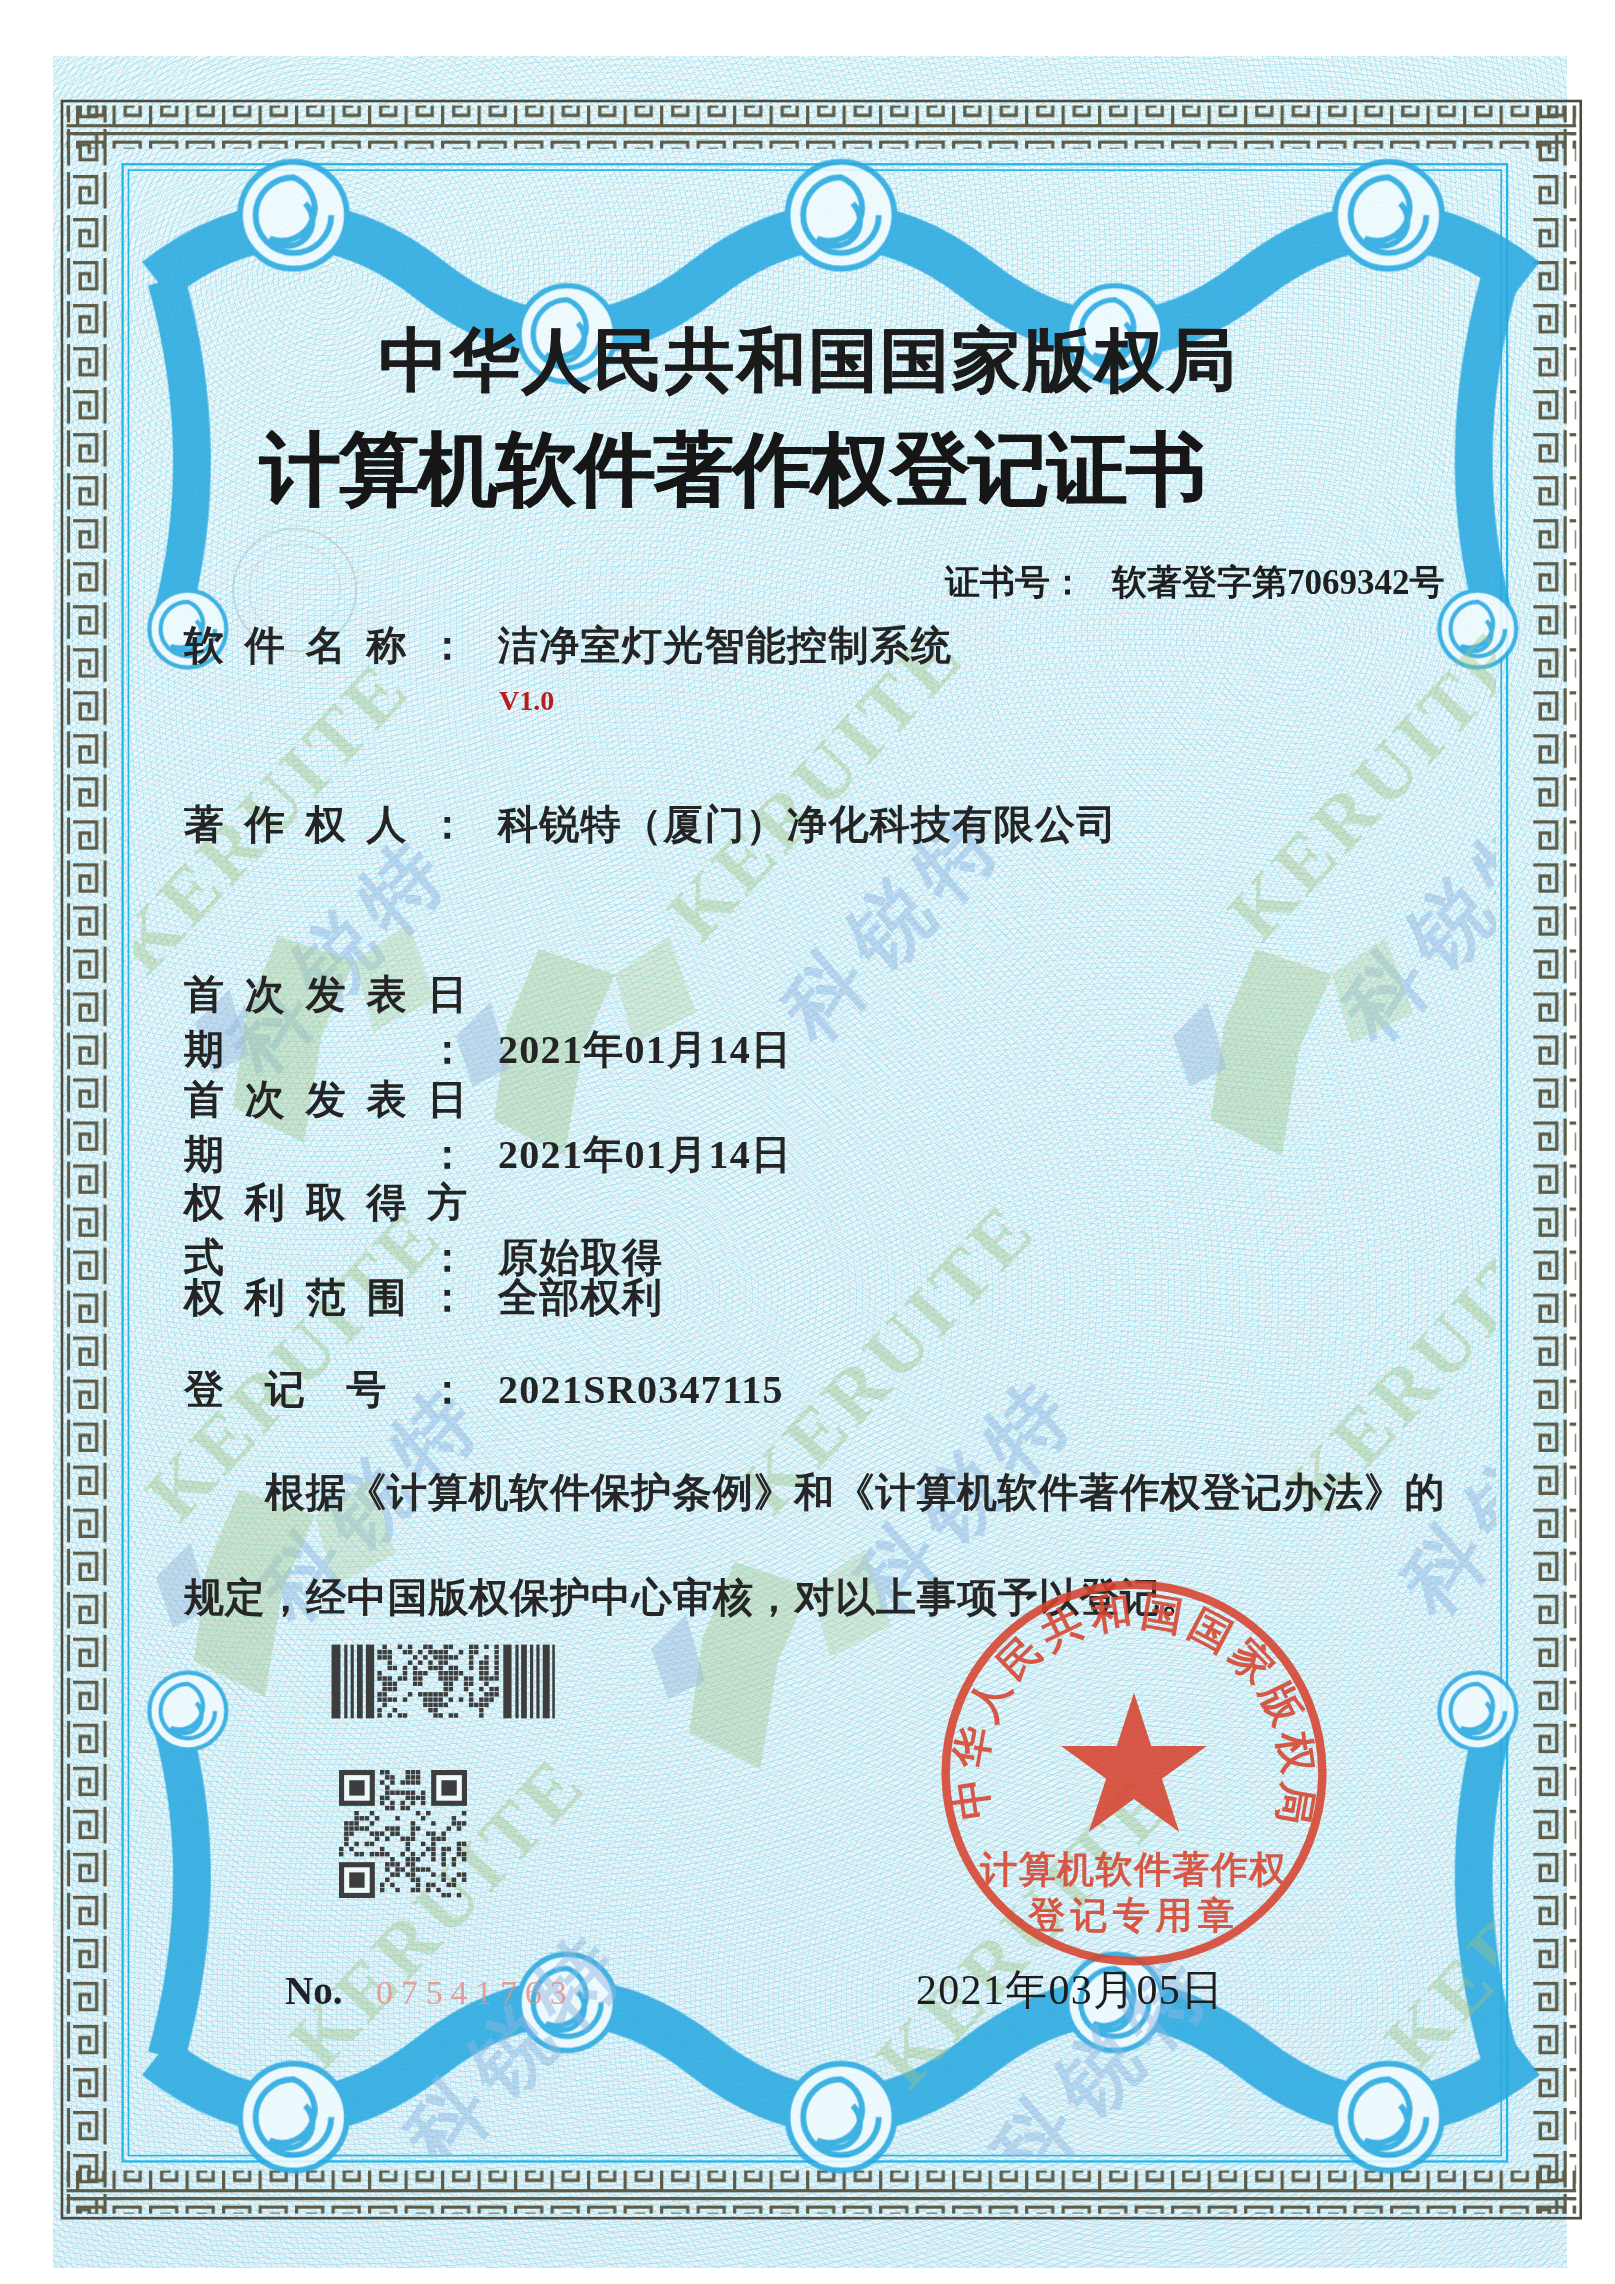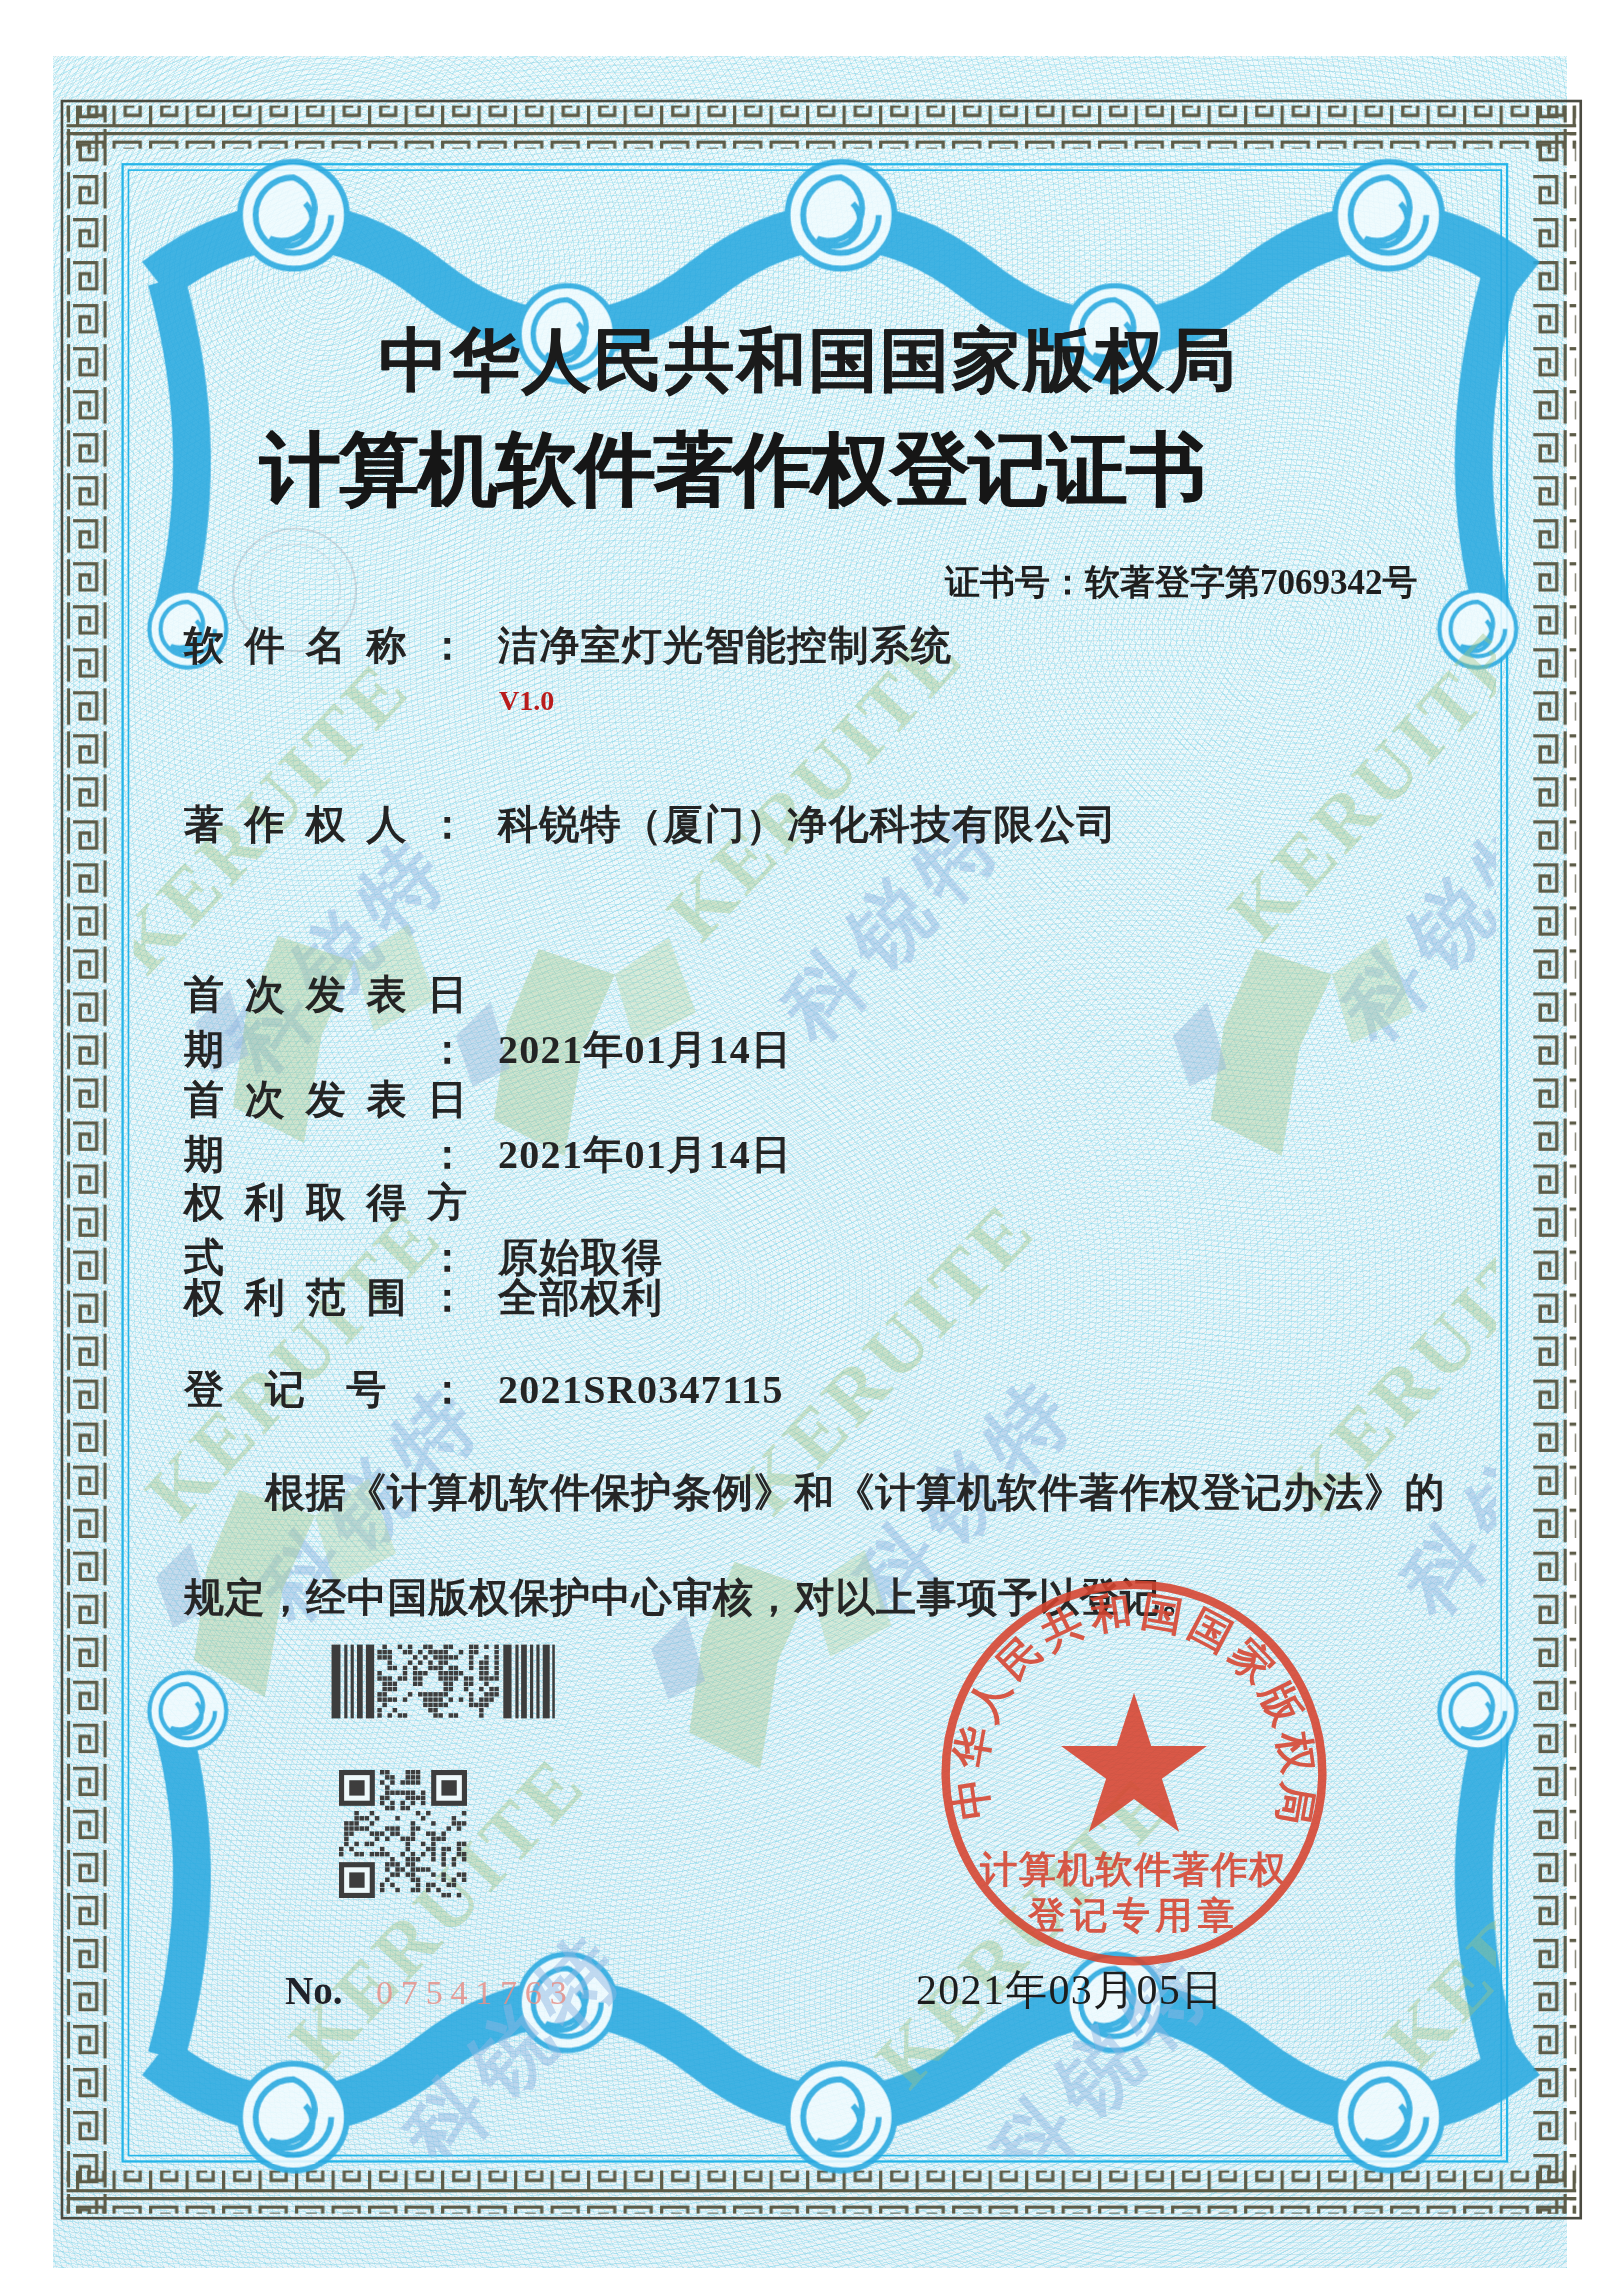--- a/index.html
+++ b/index.html
@@ -12,21 +12,21 @@
       repeating-radial-gradient(circle at 38% 56%, rgba(118,210,232,.26) 0 1px, rgba(255,255,255,0) 1px 6.5px),
       repeating-radial-gradient(circle at 72% 88%, rgba(110,205,228,.24) 0 1px, rgba(255,255,255,0) 1px 5.2px),
       repeating-linear-gradient(178deg, rgba(238,168,162,.10) 0 0.7px, rgba(255,255,255,0) 0.7px 4.6px),
       linear-gradient(#eefafc,#e7f5fa);}
   svg.layer{position:absolute;left:0;top:0;}
   .txt{position:absolute;color:#232323;white-space:nowrap;}
   .title1{left:0;top:315px;width:1616px;text-align:center;font-size:69px;font-weight:bold;
           letter-spacing:2.6px;color:#1b1b1b;text-shadow:1px 0 0 #1b1b1b;}
   .title2{left:0;top:417px;width:1464px;text-align:center;font-size:80px;font-weight:bold;
           letter-spacing:-1.3px;color:#161616;text-shadow:1.3px 0 0 #161616;}
-  .certno{left:945px;top:559px;font-size:35px;font-weight:bold;display:flex;color:#1e1e1e;}
+  .certno{left:945px;top:559px;font-size:35px;font-weight:bold;display:flex;gap:27px;color:#1e1e1e;}
   .row{position:absolute;left:184px;height:55px;line-height:55px;font-size:40px;font-weight:bold;
        color:#242424;letter-spacing:0.7px;}
   .row .lbl{display:inline-block;width:284px;text-align:justify;text-align-last:justify;}
   .row .val{margin-left:30px;letter-spacing:1.3px;margin-top:9px;}
   .vline2{position:absolute;left:499px;height:55px;line-height:55px;font-size:28px;font-weight:bold;color:#b91c1c;}
   .stm{position:absolute;left:184px;width:1287px;font-size:40px;font-weight:bold;color:#262626;
        line-height:55px;letter-spacing:0.7px;white-space:nowrap;}
   .serial{position:absolute;left:285px;top:1961px;height:59px;line-height:59px;}
   .serial .no{font-size:39px;color:#20222a;font-weight:bold;}
   .serial .num{font-family:Liberation Serif, serif;font-size:34px;color:#e59089;

